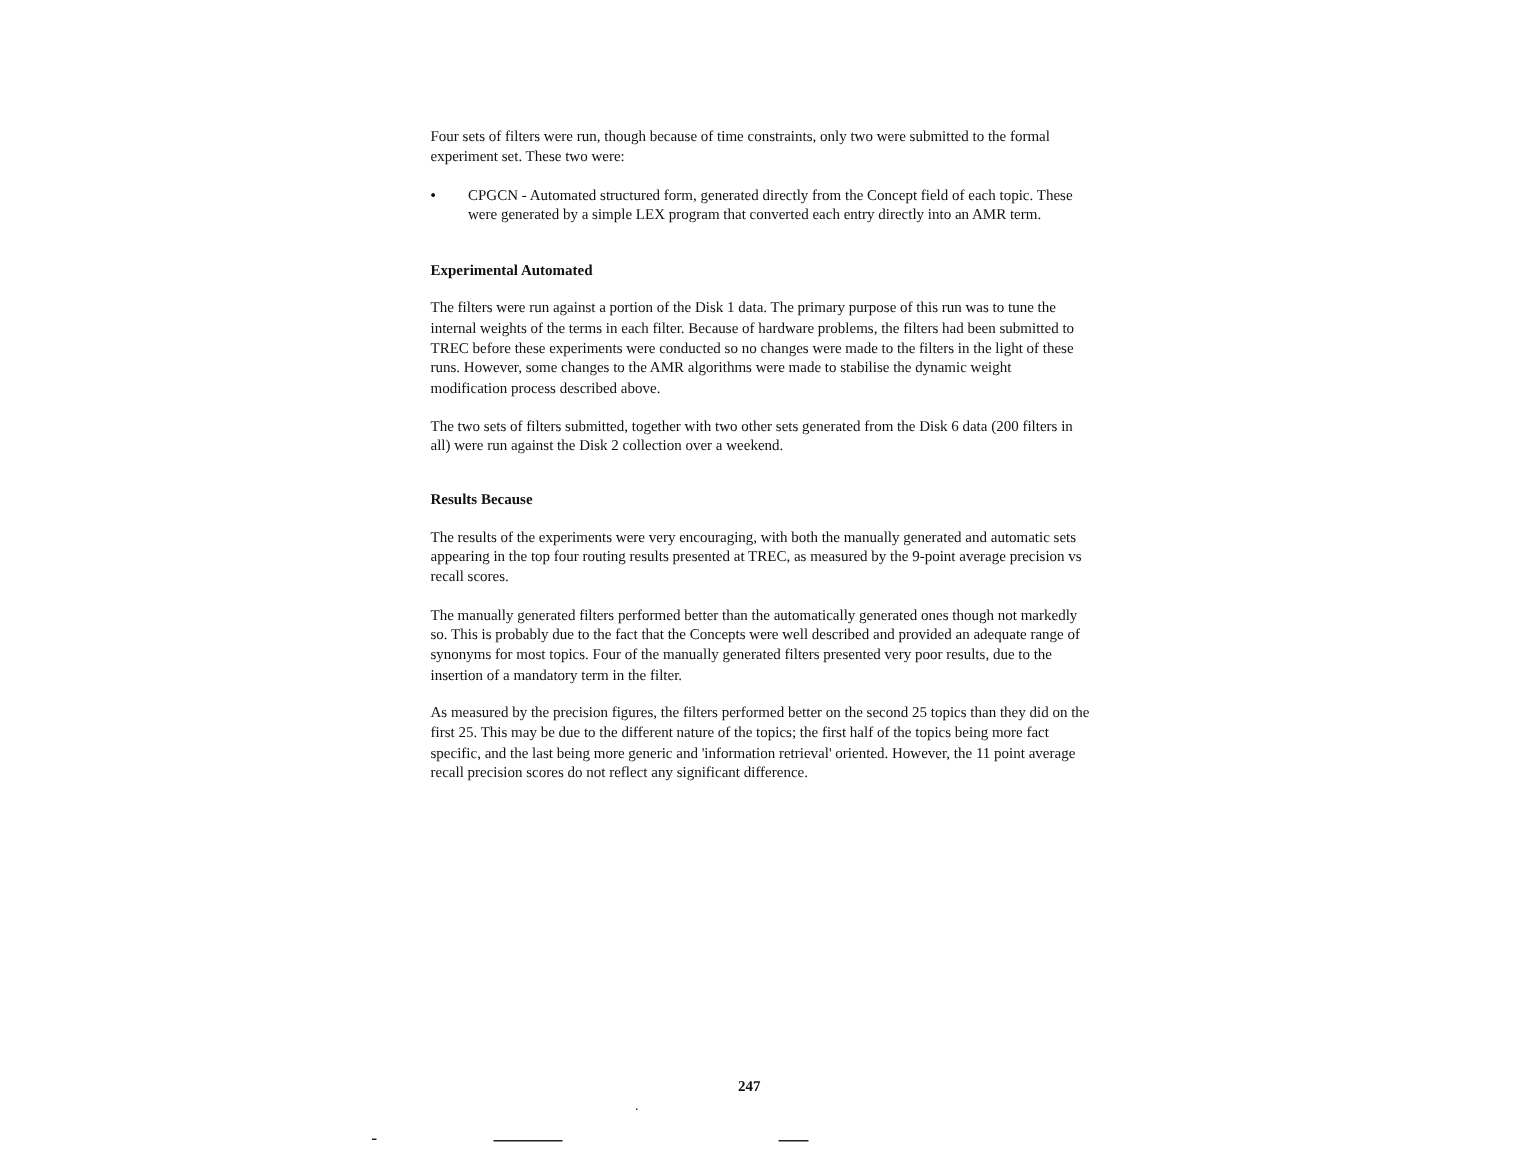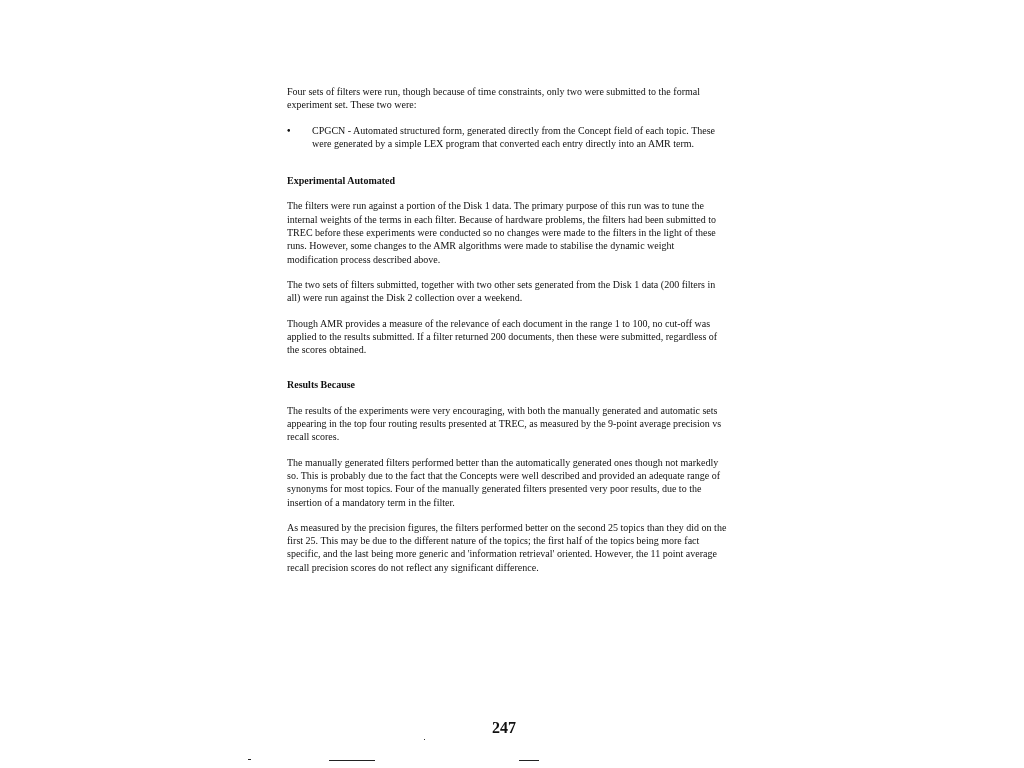--- a/index.html
+++ b/index.html
@@ -7,21 +7,21 @@
            font-family: "Liberation Serif", "DejaVu Serif", serif; color: #111; }
     .page { position: absolute; left: 287px; top: 85px; width: 440px;
             font-size: 10px; line-height: 13.3px; }
     p { margin: 0; }
     .para { margin: 0 0 12px 0; }
     .heading { font-weight: bold; margin: 0 0 12px 0; }
     .bullets { list-style: none; margin: 0 0 24px 0; padding: 0; }
     .bullets li { position: relative; padding-left: 25px; margin-bottom: 12px; }
     .bullets li .dot { position: absolute; left: 0; top: 0; }
     .gap-l { margin-top: 22px; }
-    .page-number { position: absolute; left: 492px; top: 719px; font-size: 16px; font-weight: bold; }
+    .page-number { position: absolute; left: 492px; top: 719px; font-size: 10px; font-weight: bold; }
     .mark { position: absolute; background: #222; }
     .dot-mark { position: absolute; width: 1px; height: 1px; background: #333; }
   </style>
 </head>
 <body>
 
 <div class="page">
   <p class="para">Four sets of filters were run, though because of time constraints, only two were submitted to the formal experiment set. These two were:</p>
 
   <ul class="bullets">
@@ -29,22 +29,21 @@
       <span class="dot">•</span>
     </li>
     <li>
       <span class="dot">•</span>
       <span>CPGCN - Automated structured form, generated directly from the Concept field of each topic.  These were generated by a simple LEX program that converted each entry directly into an AMR term.</span>
     </li>
   </ul>
 
   <p class="heading">Experimental Automated</p>
   <p class="para">The filters were run against a portion of the Disk 1 data.  The primary purpose of this run was to tune the internal weights of the terms in each filter. Because of hardware problems, the filters had been submitted to TREC before these experiments were conducted so no changes were made to the filters in the light of these runs. However, some changes to the AMR algorithms were made to stabilise the dynamic weight modification process described above.</p>
-  <p class="para">The two sets of filters submitted, together with two other sets generated from the Disk 1 data (200 filters in all) were run against the Disk 2 collection over a weekend.</p>
-  <p class="para">Though AMR provides a measure of the relevance of each document in the range 1 to 100, no cut-off was applied to the results submitted. If a filter returned 200 documents, then these were submitted, regardless of the scores obtained.</p>
+  <p class="para">The two sets of filters submitted, together with two other sets generated from the Disk 6 data (200 filters in all) were run against the Disk 2 collection over a weekend.</p>
 
   <p class="heading gap-l">Results Because</p>
   <p class="para">The results of the experiments were very encouraging, with both the manually generated and automatic sets appearing in the top four routing results presented at TREC, as measured by the 9-point average precision vs recall scores.</p>
   <p class="para">The manually generated filters performed better than the automatically generated ones though not markedly so. This is probably due to the fact that the Concepts were well described and provided an adequate range of synonyms for most topics. Four of the manually generated filters presented very poor results, due to the insertion of a mandatory term in the filter.</p>
   <p class="para">As measured by the precision figures, the filters  performed better on the second 25 topics than they did on the first 25. This may be due to the different nature of the topics;  the first half of the topics being more fact specific, and the last being more generic and 'information retrieval' oriented. However, the 11 point average recall precision scores do not reflect any significant difference.</p>
 </div>
 
 <div class="page-number">247</div>
 
 <div class="dot-mark" style="left:424px; top:739px;"></div>

